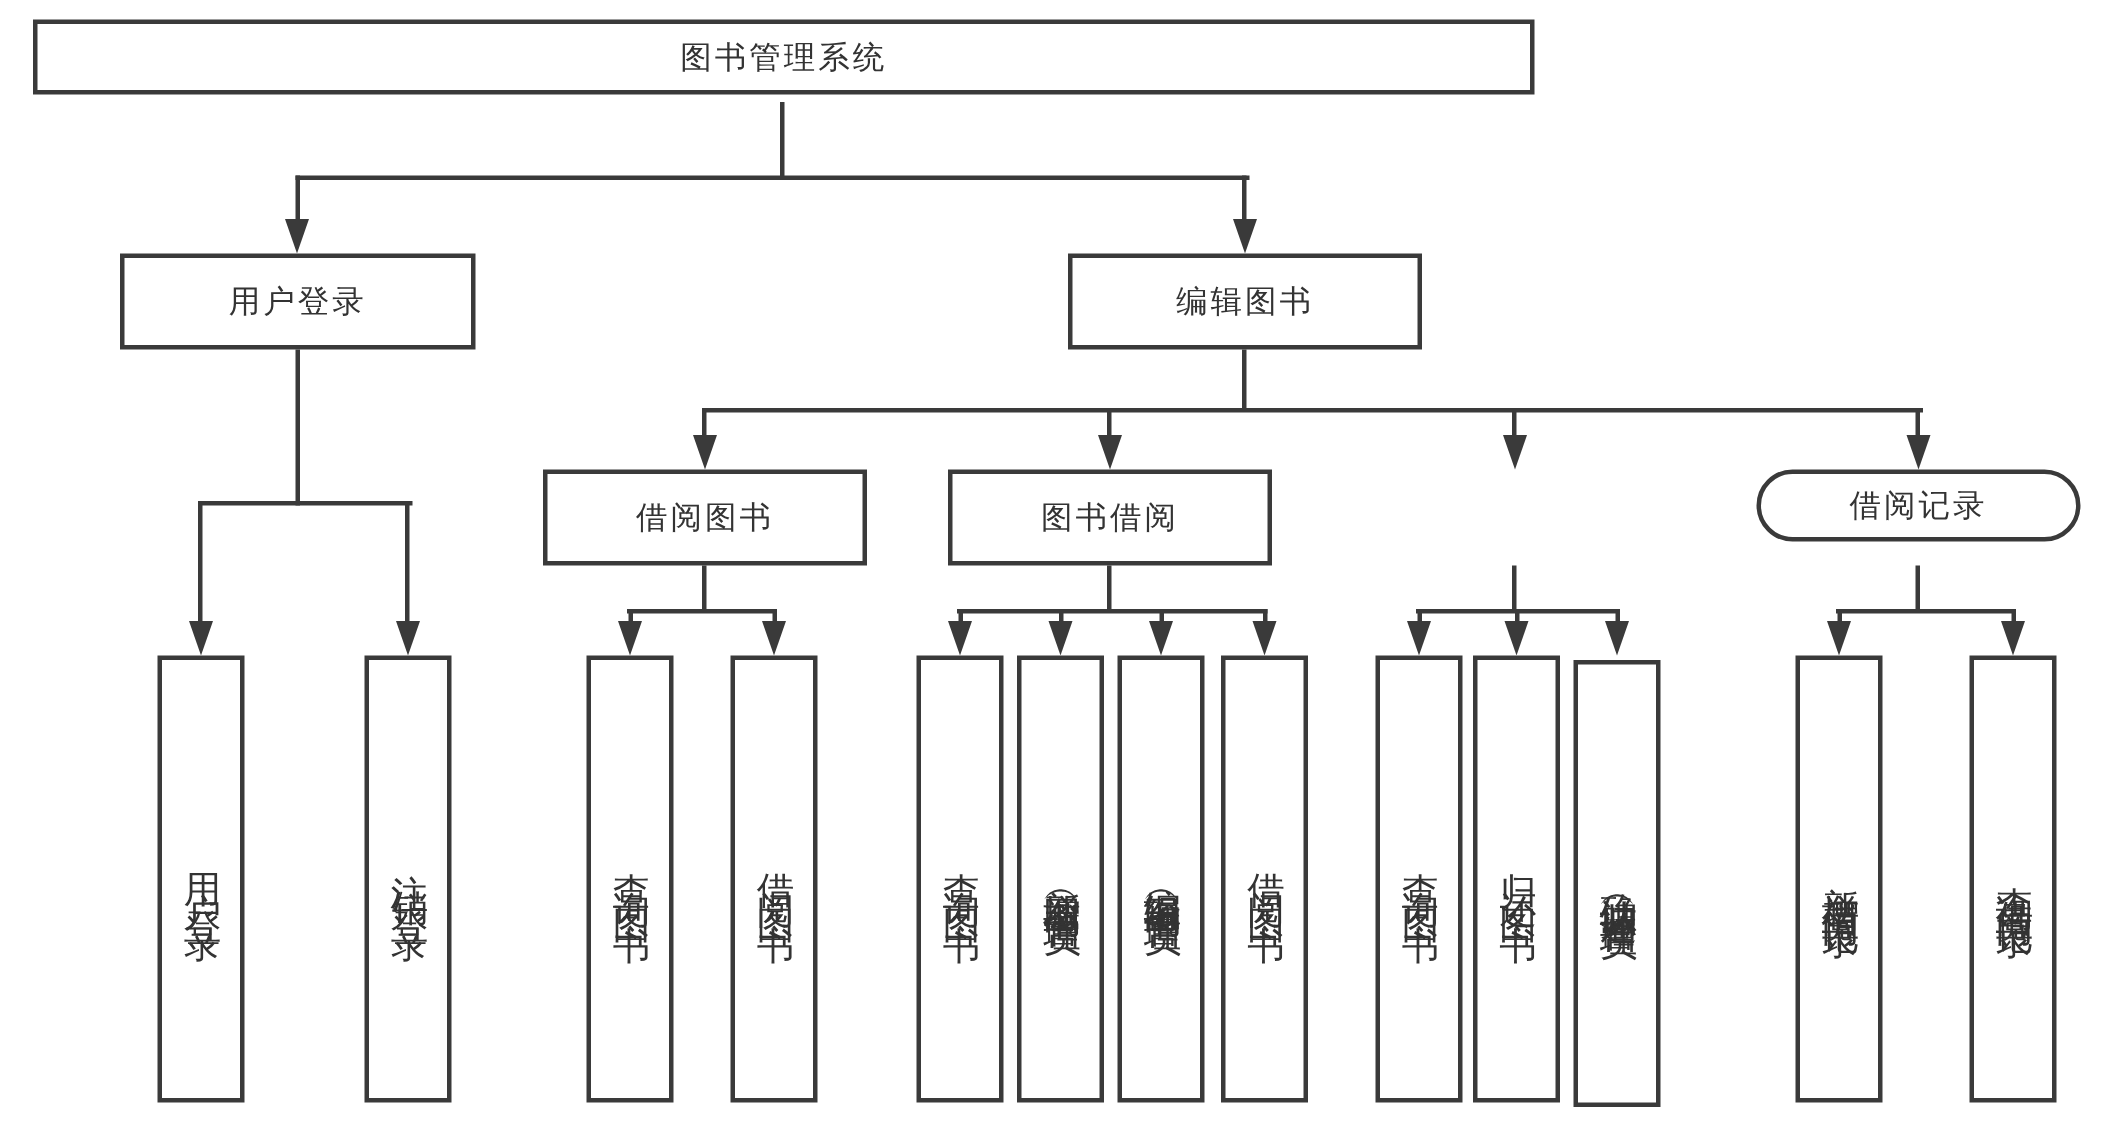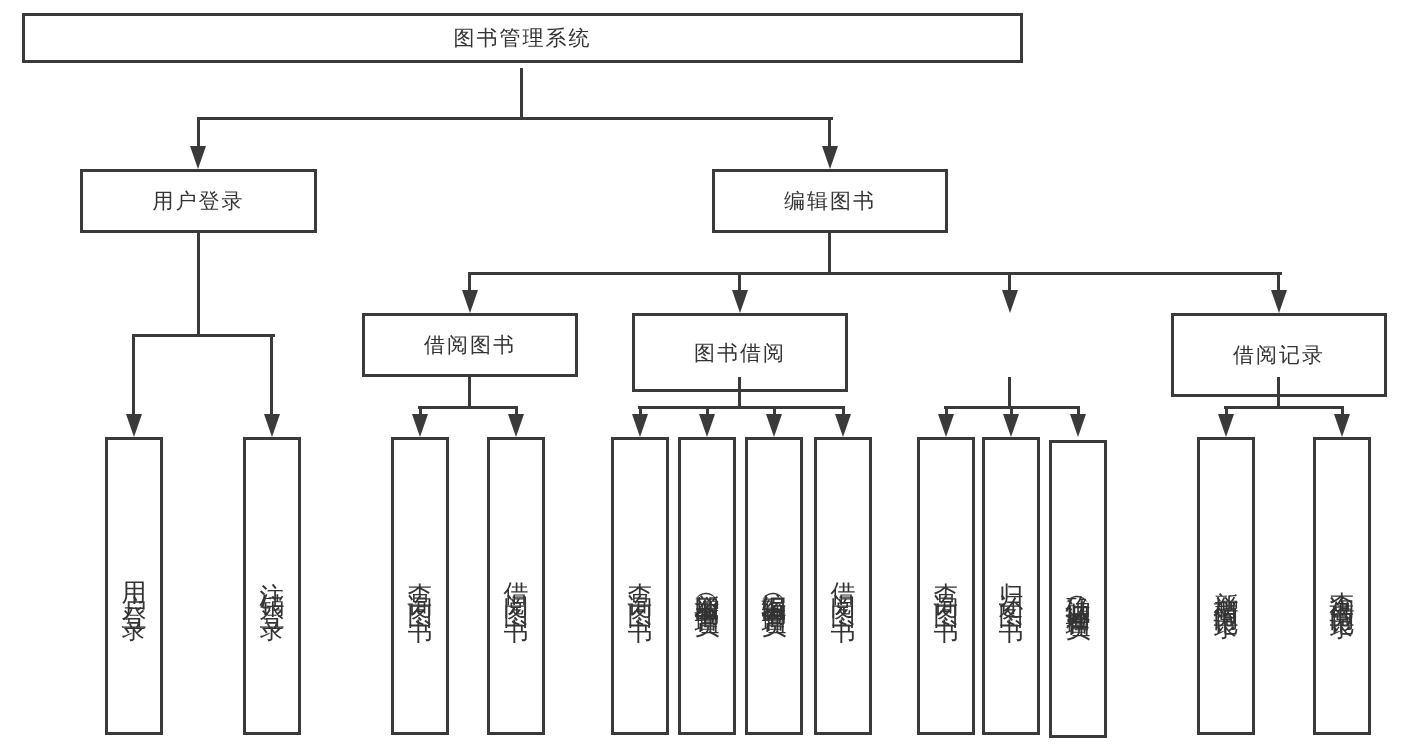--- a/index.html
+++ b/index.html
@@ -80,24 +80,24 @@
   <div class="line" style="left:738px;top:272px;width:3px;height:20px;"></div>
   <div class="arrow" style="left:732px;top:290px;"></div>
   <div class="line" style="left:1008px;top:272px;width:3px;height:20px;"></div>
   <div class="arrow" style="left:1002px;top:290px;"></div>
   <div class="line" style="left:1277px;top:272px;width:3px;height:20px;"></div>
   <div class="arrow" style="left:1271px;top:290px;"></div>
 
   <div class="box h" style="left:362px;top:313px;width:216px;height:64px;">
     <span>借阅图书</span>
   </div>
-  <div class="box h" style="left:632px;top:313px;width:216px;height:79px;">
+  <div class="box h" style="left:632px;top:313px;width:216px;height:64px;">
     <span>图书借阅</span>
   </div>
-  <div class="box h" style="left:1171px;top:313px;width:216px;height:84px;">
+  <div class="box h" style="left:1171px;top:313px;width:216px;height:48px;border-radius:27px;">
     <span>借阅记录</span>
   </div>
 
   <div class="line" style="left:468px;top:377px;width:3px;height:31px;"></div>
   <div class="line" style="left:418px;top:406px;width:100px;height:3px;"></div>
   <div class="line" style="left:419px;top:406px;width:3px;height:10px;"></div>
   <div class="arrow" style="left:412px;top:414px;"></div>
   <div class="line" style="left:515px;top:406px;width:3px;height:10px;"></div>
   <div class="arrow" style="left:508px;top:414px;"></div>
 

